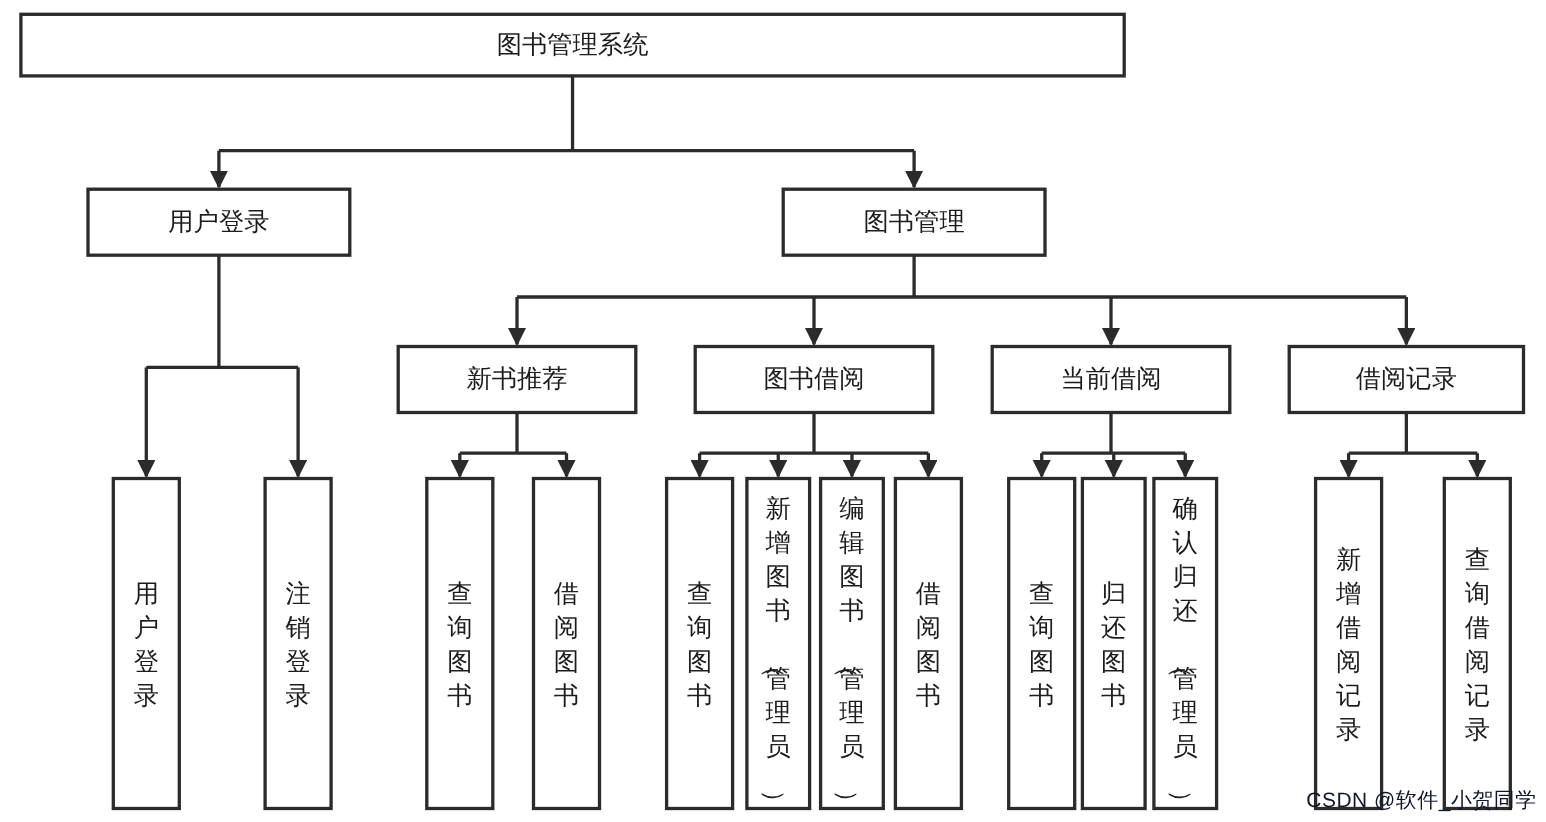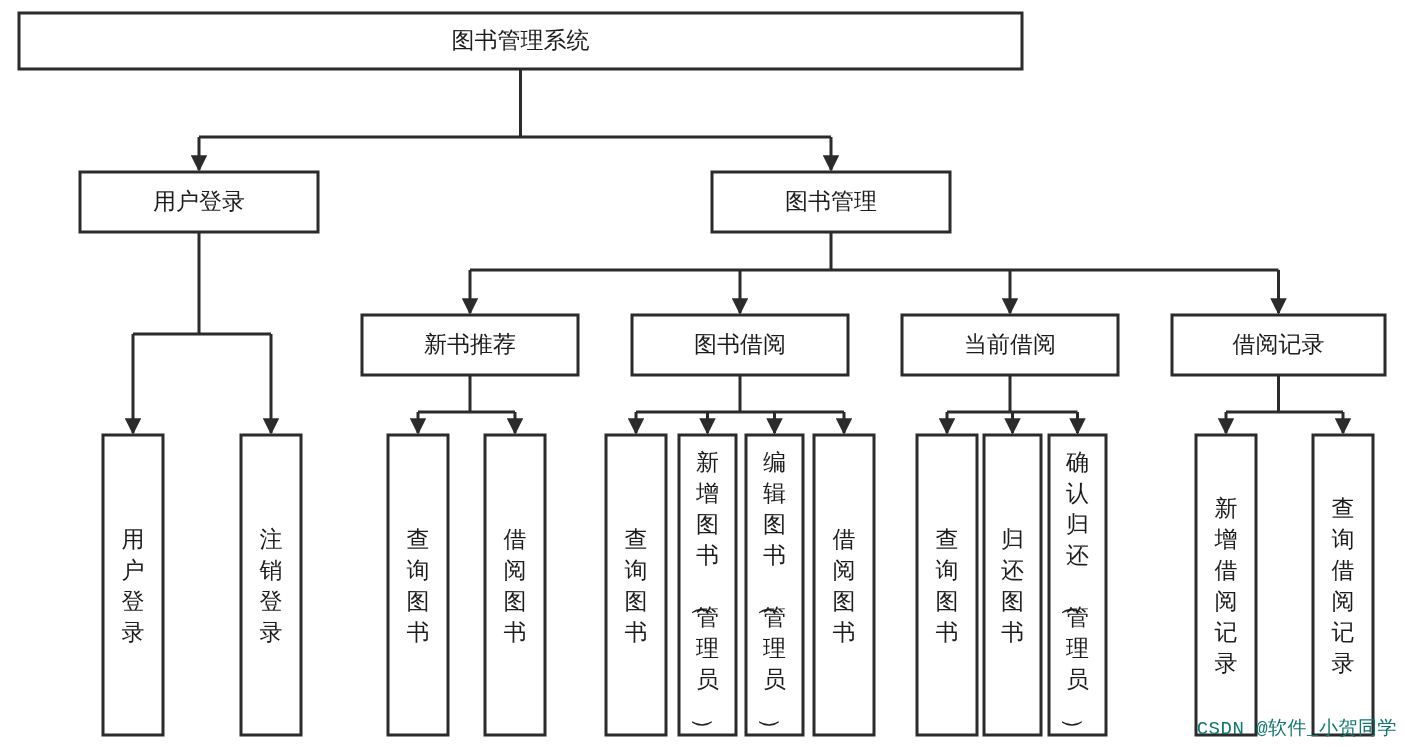--- a/index.html
+++ b/index.html
@@ -47,23 +47,23 @@
   .node-label-v {
     font-family: "Liberation Sans", "DejaVu Sans", sans-serif;
     font-size: 23px;
     fill: #1c1c1c;
     text-anchor: middle;
   }
   .watermark {
     position: absolute;
     right: 8px;
     bottom: 6px;
-    font-family: Liberation Mono, monospace;
+    font-family: Liberation Sans, sans-serif;
     font-size: 19px;
-    color: #0f766e;
+    color: #0f172a;
     letter-spacing: 0.5px;
     white-space: nowrap;
     pointer-events: none;
   }
 </style>
 </head>
 <body>
 
 <div id="diagram-root">
   <svg class="diagram" viewBox="0 0 1405 747">

